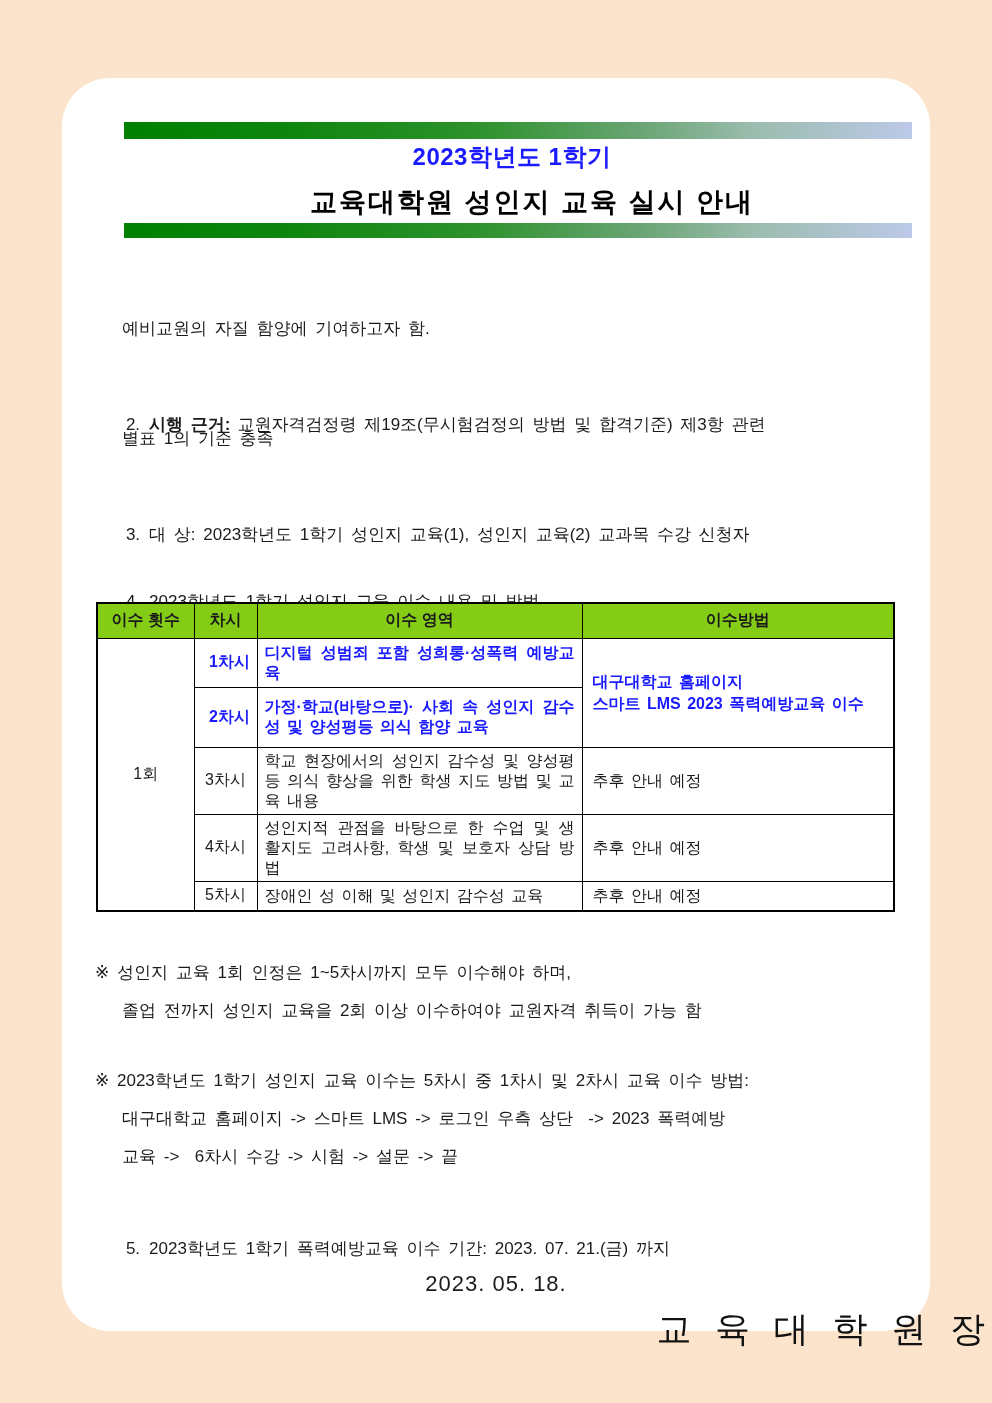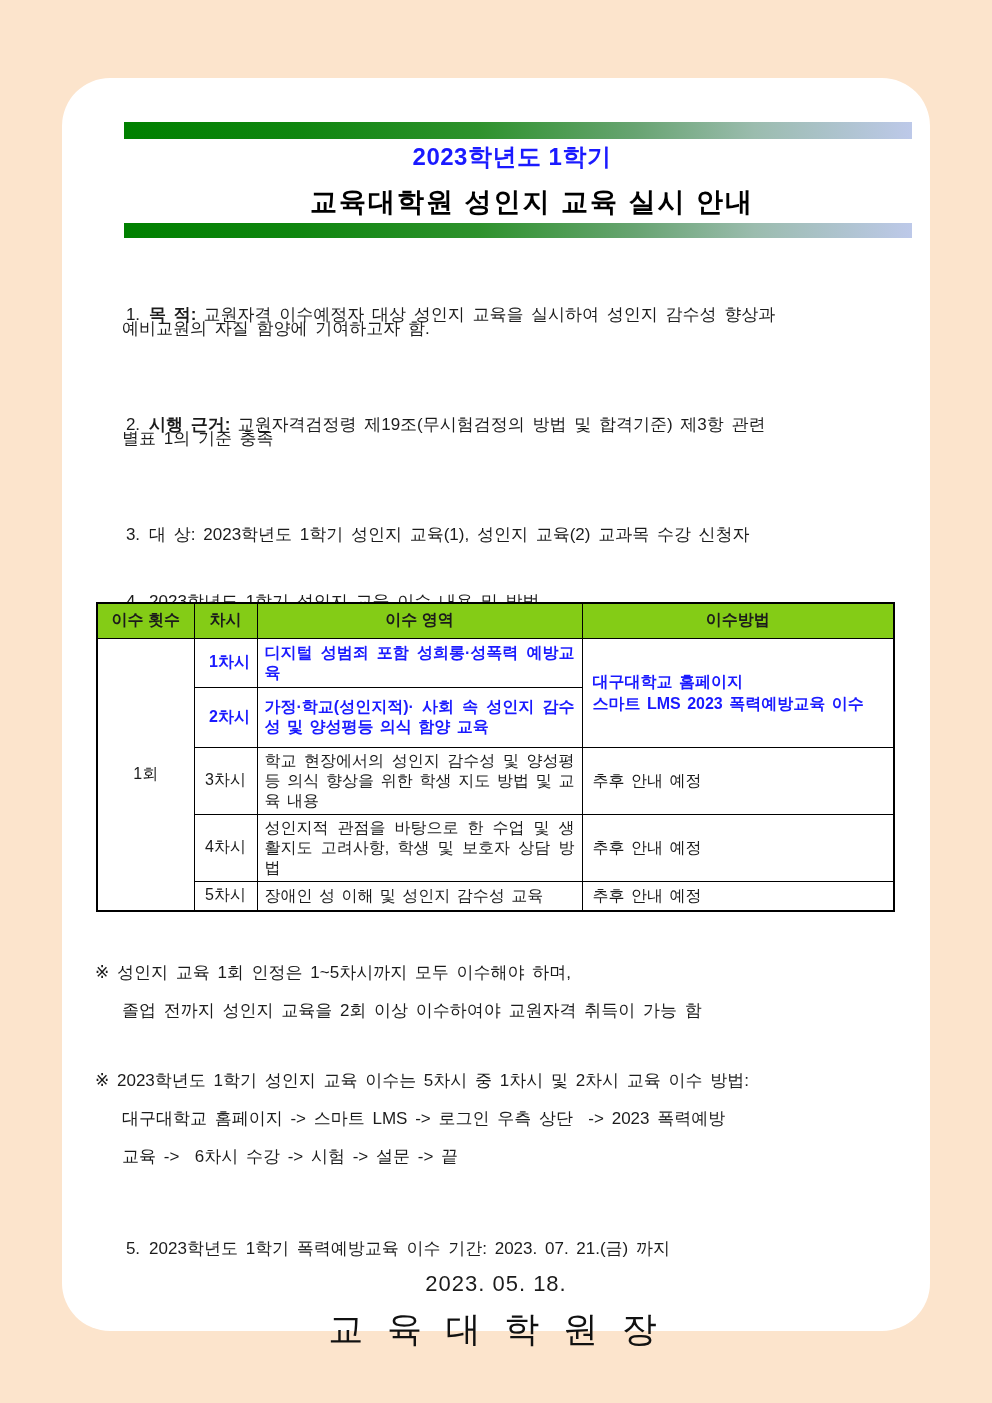--- a/index.html
+++ b/index.html
@@ -117,21 +117,21 @@
 
   .date-line {
     left: 0; top: 1271px; width: 992px;
     text-align: center;
     font-size: 22px;
     color: #1b1b1b;
     letter-spacing: 1px;
   }
   .signature {
     left: 0; top: 1306px; width: 992px;
-    text-align: center;
+    text-align: right;
     font-size: 35px;
     color: #111111;
     letter-spacing: 7px;
     white-space: pre-wrap;
   }
 </style>
 </head>
 <body>
 
 <div class="page">
@@ -139,23 +139,20 @@
   <div class="card"></div>
 
   <div class="band top"></div>
 
   <div class="abs title-1">2023학년도 1학기</div>
 
   <div class="abs title-2">교육대학원 성인지 교육 실시 안내</div>
 
   <div class="band bottom"></div>
 
-  <div class="abs line" style="top:279px">
-    <span class="num">1.</span><span class="lbl">목 적:</span><span>교원자격 이수예정자 대상 성인지 교육을 실시하여 성인지 감수성 향상과</span>
-  </div>
   <div class="abs line indent" style="top:317px">예비교원의 자질 함양에 기여하고자 함.</div>
 
   <div class="abs line" style="top:389px">
     <span class="num">2.</span><span class="lbl">시행 근거:</span><span>교원자격검정령 제19조(무시험검정의 방법 및 합격기준) 제3항 관련</span>
   </div>
   <div class="abs line indent" style="top:427px">별표 1의 기준 충족</div>
 
   <div class="abs line" style="top:499px">
     <span class="num">3.</span><span>대 상: 2023학년도 1학기 성인지 교육(1), 성인지 교육(2) 교과목 수강 신청자</span>
   </div>
@@ -184,21 +181,21 @@
         <td class="count" rowspan="5">1회</td>
         <td class="session blue">1차시</td>
         <td class="area blue">디지털 성범죄 포함 성희롱·성폭력 예방교육</td>
         <td class="method blue" rowspan="2">
           <div>대구대학교 홈페이지</div>
           <div>스마트 LMS 2023 폭력예방교육 이수</div>
         </td>
       </tr>
       <tr class="r2">
         <td class="session blue">2차시</td>
-        <td class="area blue">가정·학교(성인지적)· 사회 속 성인지 감수성 및 양성평등 의식 함양 교육</td>
+        <td class="area blue">가정·학교(바탕으로)· 사회 속 성인지 감수성 및 양성평등 의식 함양 교육</td>
       </tr>
       <tr class="r3">
         <td class="session">3차시</td>
         <td class="area">학교 현장에서의 성인지 감수성 및 양성평등 의식 향상을 위한 학생 지도 방법 및 교육 내용</td>
         <td class="method">추후 안내 예정</td>
       </tr>
       <tr class="r4">
         <td class="session">4차시</td>
         <td class="area">성인지적 관점을 바탕으로 한 수업 및 생활지도 고려사항, 학생 및 보호자 상담 방법</td>
         <td class="method">추후 안내 예정</td>

